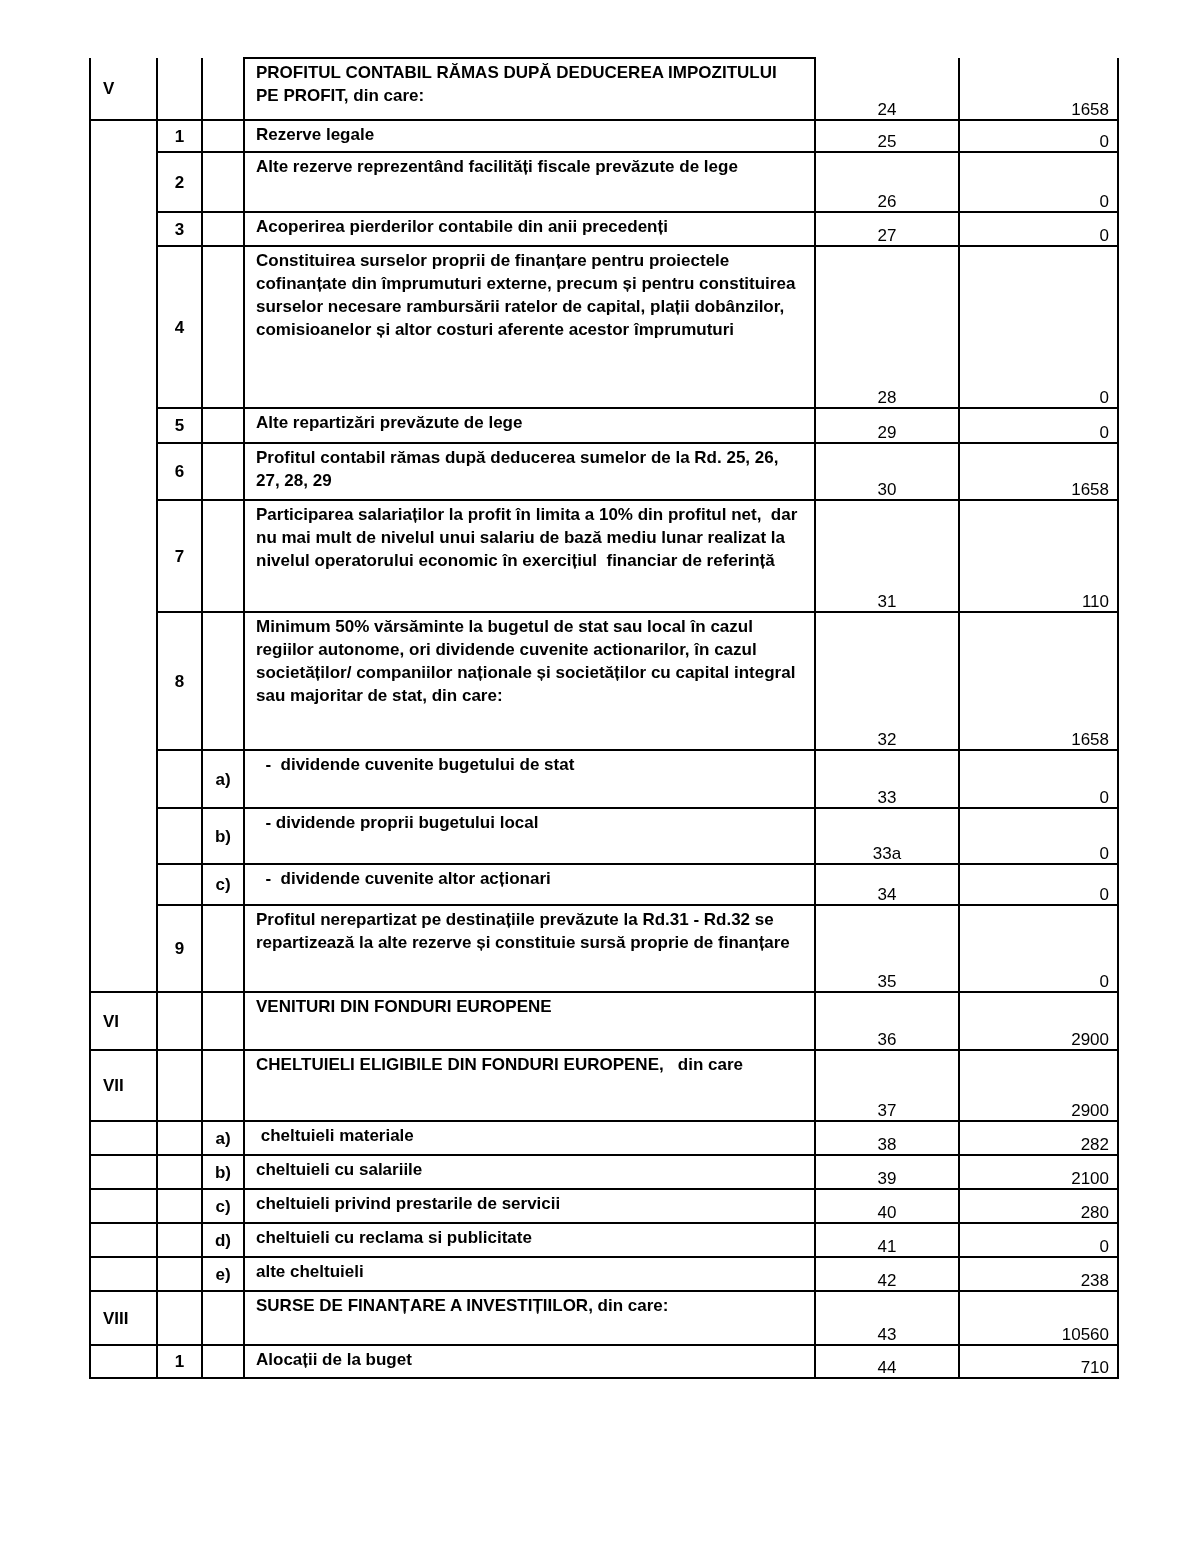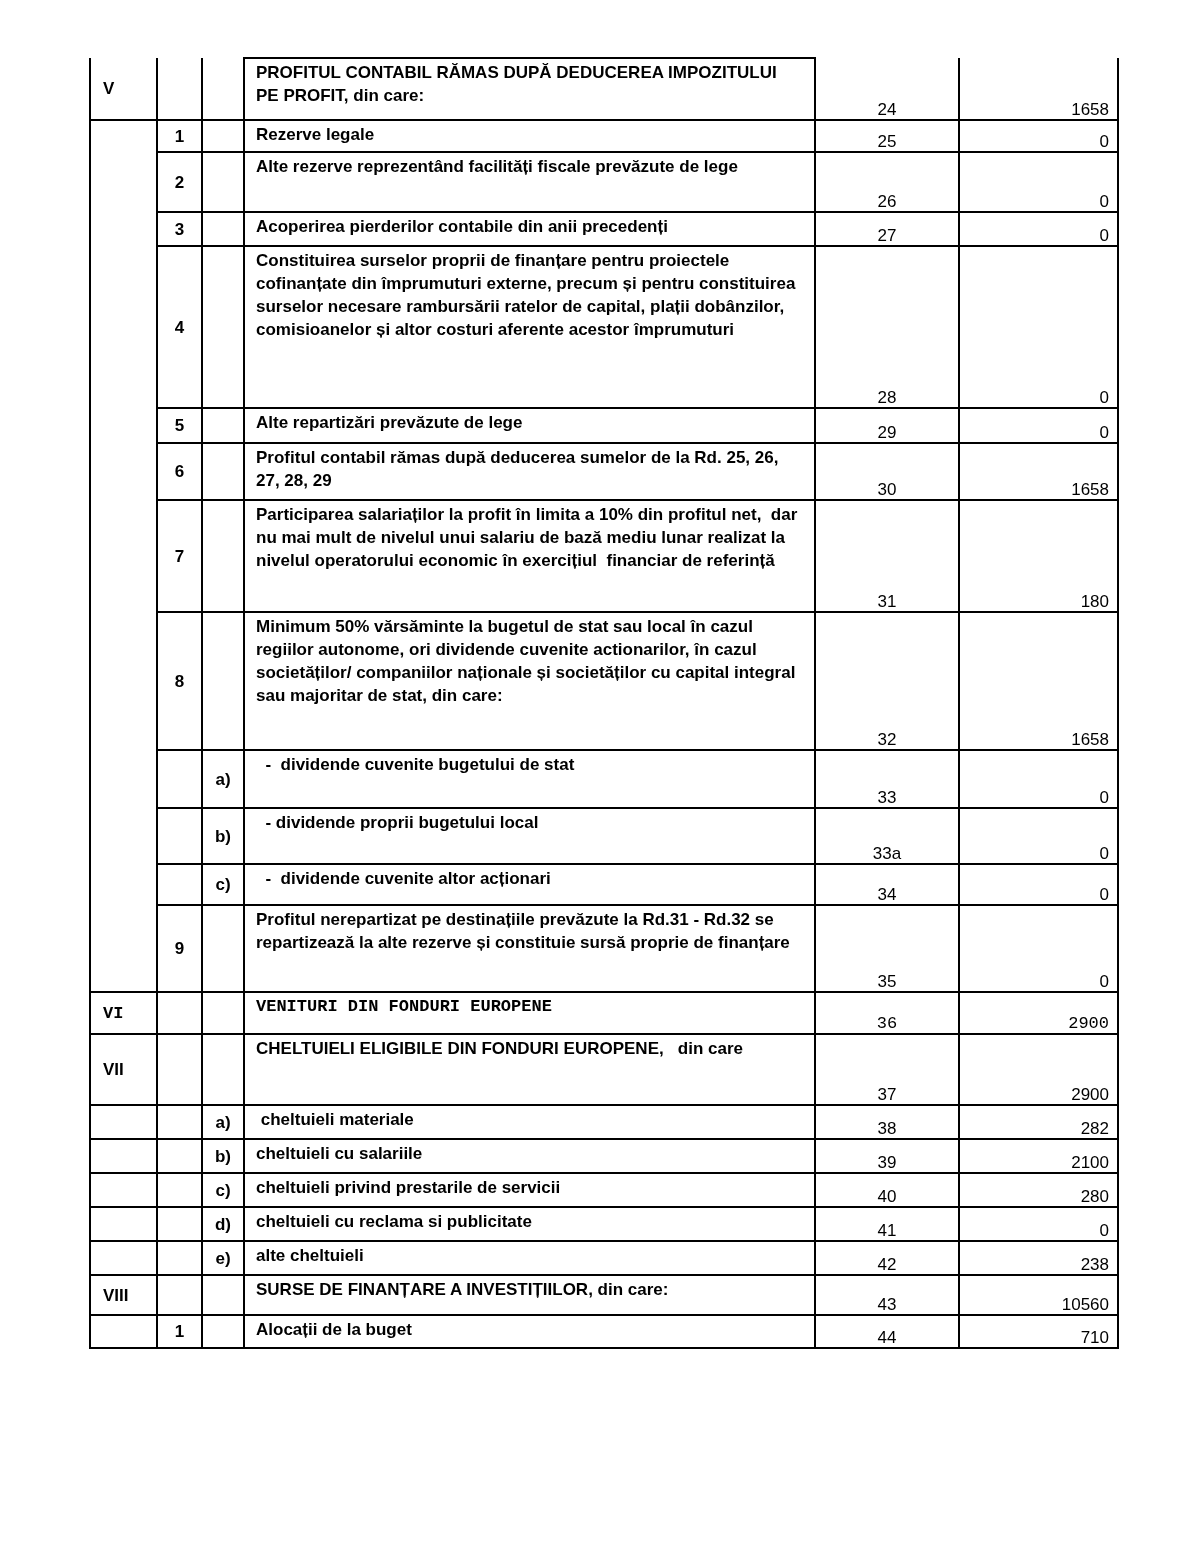--- a/index.html
+++ b/index.html
@@ -101,21 +101,21 @@
         <td class="c-letter"></td>
         <td class="c-desc" style="white-space: pre-wrap;">Profitul contabil rămas după deducerea sumelor de la Rd. 25, 26, 27, 28, 29</td>
         <td class="c-rd"><span>30</span></td>
         <td class="c-val"><span>1658</span></td>
       </tr>
       <tr style="height: 112px;">
         <td class="c-num">7</td>
         <td class="c-letter"></td>
         <td class="c-desc" style="white-space: pre-wrap;">Participarea salariaților la profit în limita a 10% din profitul net,  dar nu mai mult de nivelul unui salariu de bază mediu lunar realizat la nivelul operatorului economic în exercițiul  financiar de referință</td>
         <td class="c-rd"><span>31</span></td>
-        <td class="c-val"><span>180</span></td>
+        <td class="c-val"><span>110</span></td>
       </tr>
       <tr style="height: 138px;">
         <td class="c-num">8</td>
         <td class="c-letter"></td>
         <td class="c-desc" style="white-space: pre-wrap;">Minimum 50% vărsăminte la bugetul de stat sau local în cazul regiilor autonome, ori dividende cuvenite actionarilor, în cazul societăților/ companiilor naționale și societăților cu capital integral sau majoritar de stat, din care:</td>
         <td class="c-rd"><span>32</span></td>
         <td class="c-val"><span>1658</span></td>
       </tr>
       <tr style="height: 58px;">
         <td class="c-num"></td>
@@ -138,21 +138,21 @@
         <td class="c-rd"><span>34</span></td>
         <td class="c-val"><span>0</span></td>
       </tr>
       <tr style="height: 87px;">
         <td class="c-num">9</td>
         <td class="c-letter"></td>
         <td class="c-desc" style="white-space: pre-wrap;">Profitul nerepartizat pe destinațiile prevăzute la Rd.31 - Rd.32 se repartizează la alte rezerve și constituie sursă proprie de finanțare</td>
         <td class="c-rd"><span>35</span></td>
         <td class="c-val"><span>0</span></td>
       </tr>
-      <tr style="height: 42px; font-family: Liberation Mono, monospace;">
+      <tr style="height: 58px;">
         <td class="c-roman">VI</td>
         <td class="c-num"></td>
         <td class="c-letter"></td>
         <td class="c-desc" style="white-space: pre-wrap;">VENITURI DIN FONDURI EUROPENE</td>
         <td class="c-rd"><span>36</span></td>
         <td class="c-val"><span>2900</span></td>
       </tr>
       <tr style="height: 71px;">
         <td class="c-roman">VII</td>
         <td class="c-num"></td>
@@ -194,21 +194,21 @@
         <td class="c-val"><span>0</span></td>
       </tr>
       <tr style="height: 34px;">
         <td class="c-roman"></td>
         <td class="c-num"></td>
         <td class="c-letter">e)</td>
         <td class="c-desc" style="white-space: pre-wrap;">alte cheltuieli</td>
         <td class="c-rd"><span>42</span></td>
         <td class="c-val"><span>238</span></td>
       </tr>
-      <tr style="height: 40px; padding-left: 46px;">
+      <tr style="height: 54px; padding-left: 46px;">
         <td class="c-roman">VIII</td>
         <td class="c-num"></td>
         <td class="c-letter"></td>
         <td class="c-desc" style="white-space: pre-wrap;">SURSE DE FINANȚARE A INVESTIȚIILOR, din care:</td>
         <td class="c-rd"><span>43</span></td>
         <td class="c-val"><span>10560</span></td>
       </tr>
       <tr style="height: 33px;">
         <td class="c-roman"></td>
         <td class="c-num">1</td>

